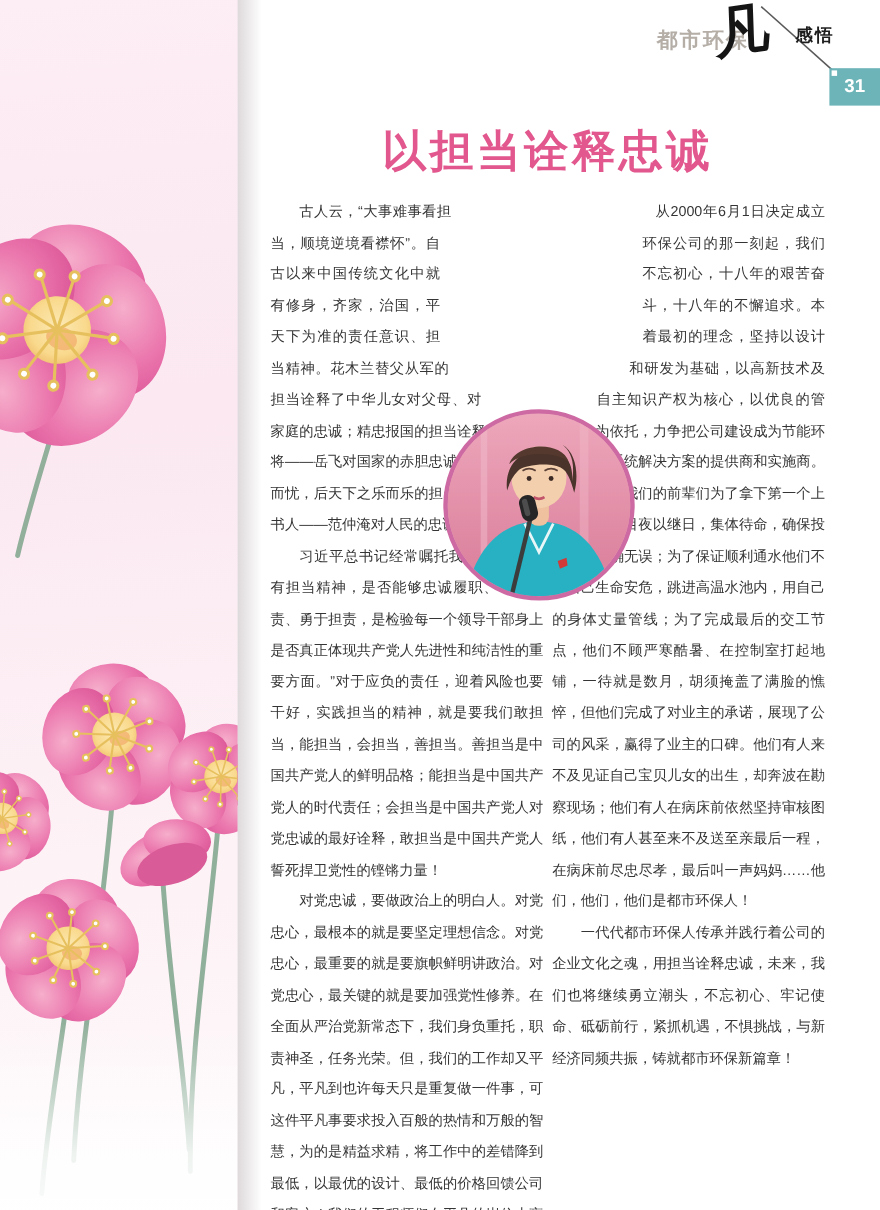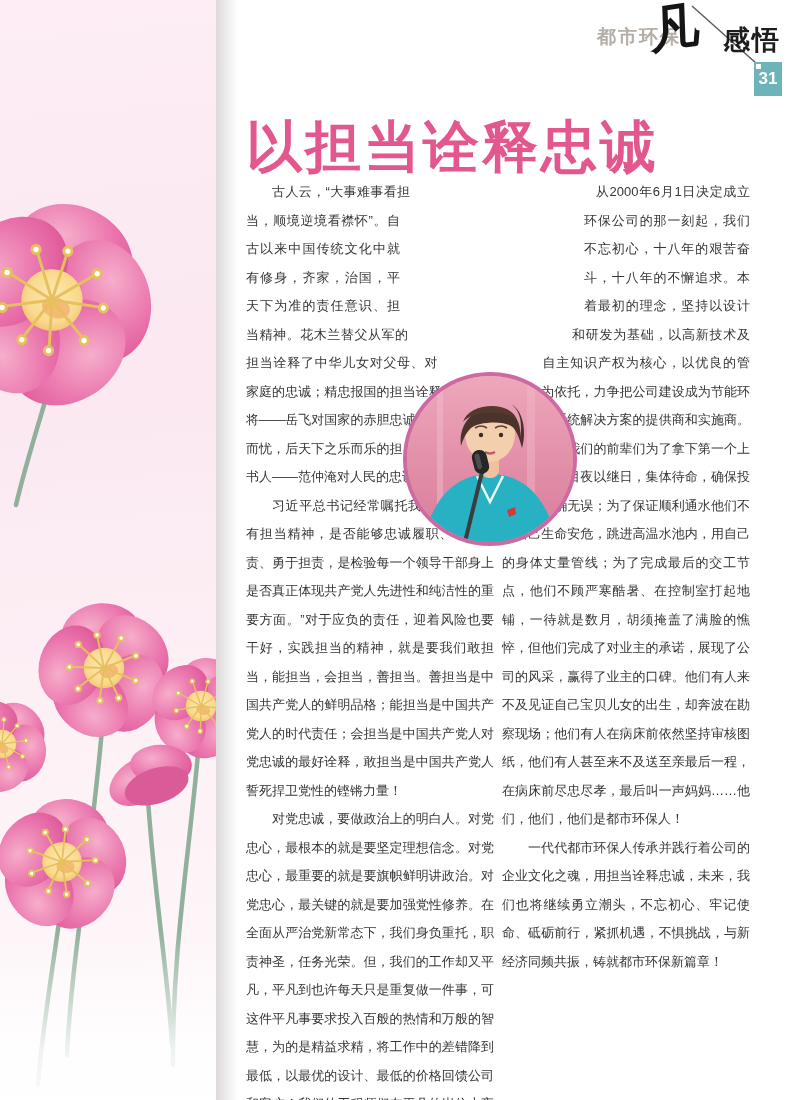--- a/index.html
+++ b/index.html
@@ -11,30 +11,30 @@
            background:linear-gradient(175deg,#fdedf4 0%,#fbe8f1 35%,#fdf2f6 70%,#fef8fa 100%);}
   .fold{position:absolute;left:216px;top:0;width:22px;height:1100px;
         background:linear-gradient(to right,rgba(168,156,162,0.38),rgba(255,255,255,0));}
 
   
   .brand{position:absolute;left:597px;top:24px;font-size:19px;font-weight:700;
          color:#b5aea7;letter-spacing:2px;}
   .calli{position:absolute;left:650px;top:0px;font-size:50px;line-height:56px;color:#151515;
          font-family:"DejaVu Serif",serif;transform:rotate(-8deg) skewX(-6deg);font-weight:700;}
   .hline{position:absolute;left:680px;top:0;width:120px;height:100px;pointer-events:none;}
-  .section-label{position:absolute;left:723px;top:22px;font-size:27px;font-weight:700;
+  .section-label{position:absolute;left:723px;top:22px;font-size:16px;font-weight:700;
                  color:#1d1d1d;letter-spacing:2px;}
-  .page-badge{position:absolute;left:754px;top:62px;width:28px;height:34px;background:#6db4b8;}
+  .page-badge{position:absolute;left:754px;top:62px;width:46px;height:34px;background:#6db4b8;}
   .page-badge .num{display:block;width:100%;text-align:center;line-height:34px;
                    color:#ffffff;font-size:17px;font-weight:700;}
   .page-badge .corner{position:absolute;left:2px;top:2px;width:5px;height:5px;background:#fff;}
 
   
-  .title{position:absolute;left:246px;top:110px;width:504px;
-         font-size:56px;font-weight:700;color:#e2578d;letter-spacing:3px;}
+  .title{position:absolute;left:246px;top:110px;width:504px;text-align:center;
+         font-size:40px;font-weight:700;color:#e2578d;letter-spacing:3px;}
   .col{position:absolute;top:178px;width:248px;font-size:13px;line-height:28.5px;
        text-align:justify;color:#353535;}
   .col1{left:246px;} .col2{left:502px;}
   .col p{margin:0;text-indent:2em;}
   .col p.noindent{text-indent:0;}
   .wrapR{float:right;width:94px;height:184px;margin-top:194px;
          shape-outside:circle(95px at 90px 87px);shape-margin:4px;}
   .wrapL{float:left;width:82px;height:184px;margin-top:194px;
          shape-outside:circle(95px at -12px 87px);shape-margin:4px;}
 

